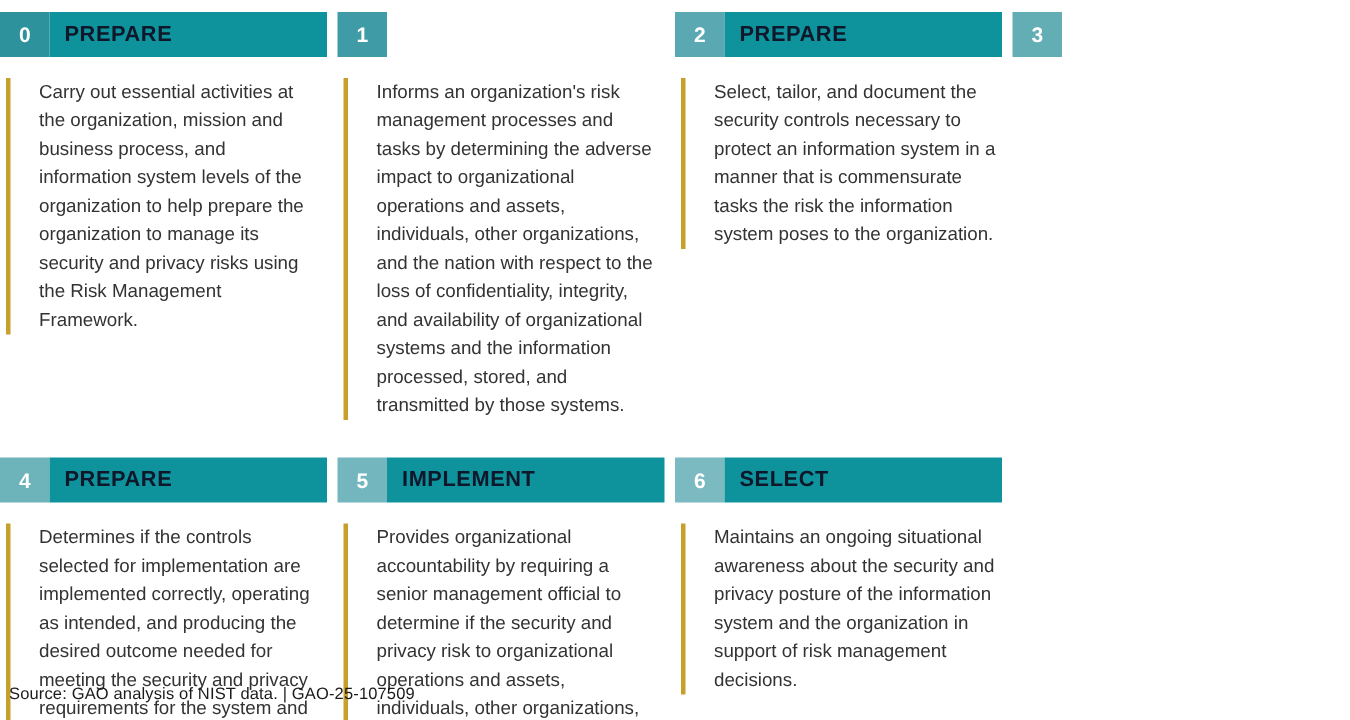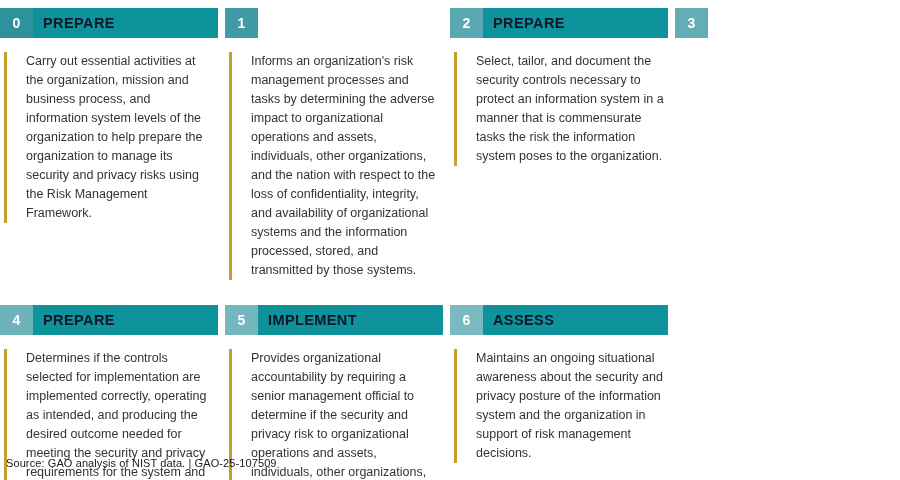--- a/index.html
+++ b/index.html
@@ -122,21 +122,21 @@
         <div class="step-header">
           <div class="step-number" style="background-color: rgb(116, 182, 189);">5</div>
           <div class="step-title-bar">IMPLEMENT</div>
         </div>
         <div class="step-body">Provides organizational accountability by requiring a senior management official to determine if the security and privacy risk to organizational operations and assets, individuals, other organizations, or the nation based on the operation of a system or the use of common controls, is acceptable.</div>
       </div>
 
       <div class="step-card">
         <div class="step-header">
           <div class="step-number" style="background-color: rgb(123, 186, 192);">6</div>
-          <div class="step-title-bar">ASSESS</div>
+          <div class="step-title-bar">SELECT</div>
         </div>
         <div class="step-body">Maintains an ongoing situational awareness about the security and privacy posture of the information system and the organization in support of risk management decisions.</div>
       </div>
 
       <div class="step-card"></div>
 
     </div>
 
   </div>
 

